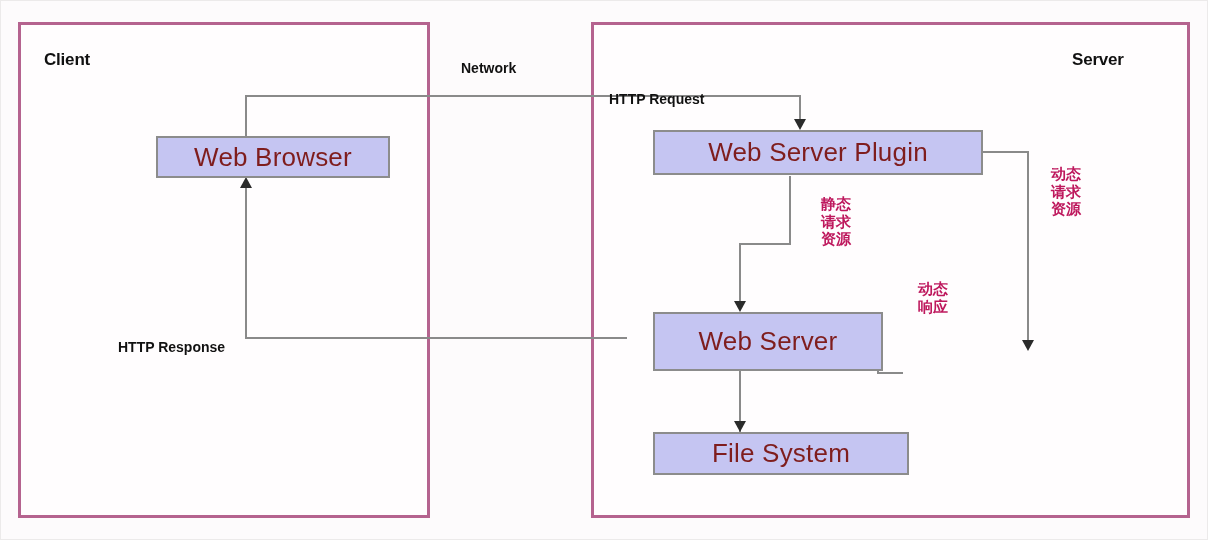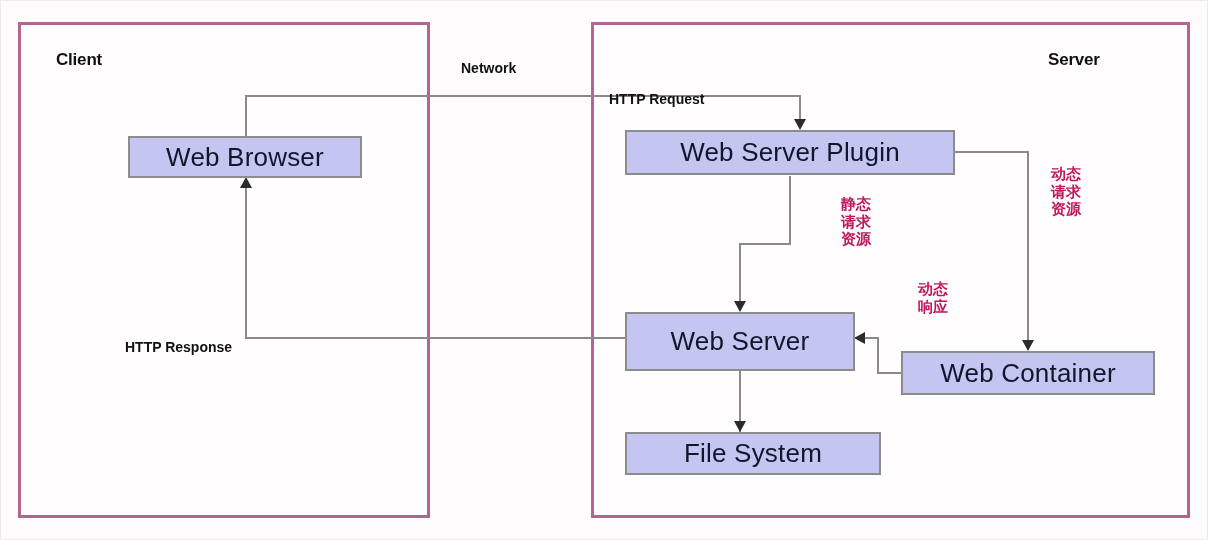--- a/index.html
+++ b/index.html
@@ -30,37 +30,37 @@
     border: 3px solid var(--zone-border, #b5638f);
     box-sizing: border-box;
   }
   .zone-label {
     position: absolute;
     font-weight: bold;
     font-size: 17px;
     color: #111;
     letter-spacing: -0.2px;
     white-space: nowrap;
-    margin-left: 12px;
   }
 
   
   .node {
     position: absolute;
     box-sizing: border-box;
     background: var(--node-fill, #c5c5f2);
     border: 2px solid var(--node-border, #8c8c8c);
     display: flex;
     align-items: center;
     justify-content: center;
-    color: #0f172a;
+    color: #7f1d1d;
     font-size: 26px;
     letter-spacing: 0.2px;
     white-space: nowrap;
     z-index: 5;
+    margin-left: 28px;
   }
 
   
   .seg {
     position: absolute;
     background: #8a8a8a;
     z-index: 2;
   }
   .seg.h { height: 2px; }
   .seg.v { width: 2px; }
@@ -110,21 +110,21 @@
 </style>
 </head>
 <body>
 
 <div id="canvas" style="background: rgb(253, 251, 252);">
 
   <div class="zone" style="left: 18px; top: 22px; width: 412px; height: 496px; --zone-border: #b5638f;"></div>
   <div class="zone" style="left: 591px; top: 22px; width: 599px; height: 496px; --zone-border: #b5638f;"></div>
 
   <div class="zone-label" style="left:44px; top:50px;">Client</div>
-  <div class="zone-label" style="left:1036px; top:50px;">Server</div>
+  <div class="zone-label" style="left:1072px; top:50px;">Server</div>
 
   <div class="seg v" style="left: 245px; top: 95px; height: 44px; background: rgb(138, 138, 138);"></div>
   <div class="seg h" style="left: 245px; top: 95px; width: 556px; background: rgb(138, 138, 138);"></div>
   <div class="seg v" style="left: 799px; top: 95px; height: 28px; background: rgb(138, 138, 138);"></div>
   <div class="arrow down" style="left: 794px; top: 119px; border-top-color: rgb(43, 43, 43);"></div>
 
   <div class="seg h" style="left: 245px; top: 337px; width: 382px; background: rgb(138, 138, 138);"></div>
   <div class="seg v" style="left: 245px; top: 185px; height: 153px; background: rgb(138, 138, 138);"></div>
   <div class="arrow up" style="left: 240px; top: 177px; border-bottom-color: rgb(43, 43, 43);"></div>
 
@@ -151,35 +151,32 @@
   </div>
 
   <div class="node" style="left: 625px; top: 130px; width: 330px; height: 45px; --node-fill: #c5c5f2; --node-border: #8c8c8c;">
     <span>Web Server Plugin</span>
   </div>
 
   <div class="node" style="left: 625px; top: 312px; width: 230px; height: 59px; --node-fill: #c5c5f2; --node-border: #8c8c8c;">
     <span>Web Server</span>
   </div>
 
-  <div class="node" style="left: 901px; top: 351px; width: 254px; height: 44px; --node-fill: #c5c5f2; --node-border: #8c8c8c;">
-    <span>Web Container</span>
-  </div>
 
   <div class="node" style="left: 625px; top: 432px; width: 256px; height: 43px; --node-fill: #c5c5f2; --node-border: #8c8c8c;">
     <span>File System</span>
   </div>
 
   <div class="edge-label" style="left:461px; top:60px;">Network</div>
 
   <div class="edge-label" style="left:609px; top:60px;margin-top:31px;">HTTP Request</div>
 
-  <div class="edge-label" style="left:125px; top:339px;">HTTP Response</div>
+  <div class="edge-label" style="left:118px; top:339px;">HTTP Response</div>
 
-  <div class="cjk-label" style="left:826px; top:196px; width:60px;">静态
+  <div class="cjk-label" style="left:806px; top:196px; width:60px;">静态
 请求
 资源</div>
 
   <div class="cjk-label" style="left:1036px; top:166px; width:60px;">动态
 请求
 资源</div>
 
   <div class="cjk-label" style="left:903px; top:281px; width:60px;">动态
 响应</div>
 

